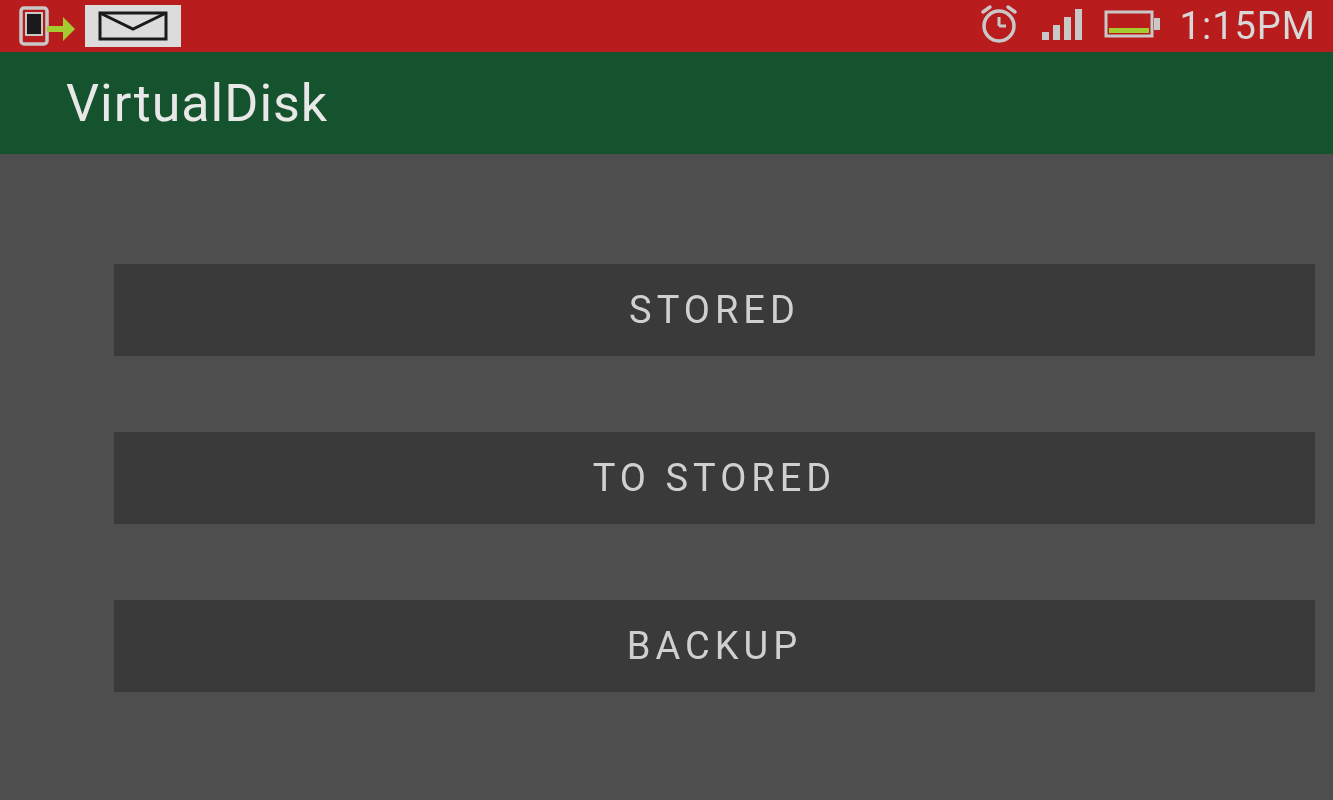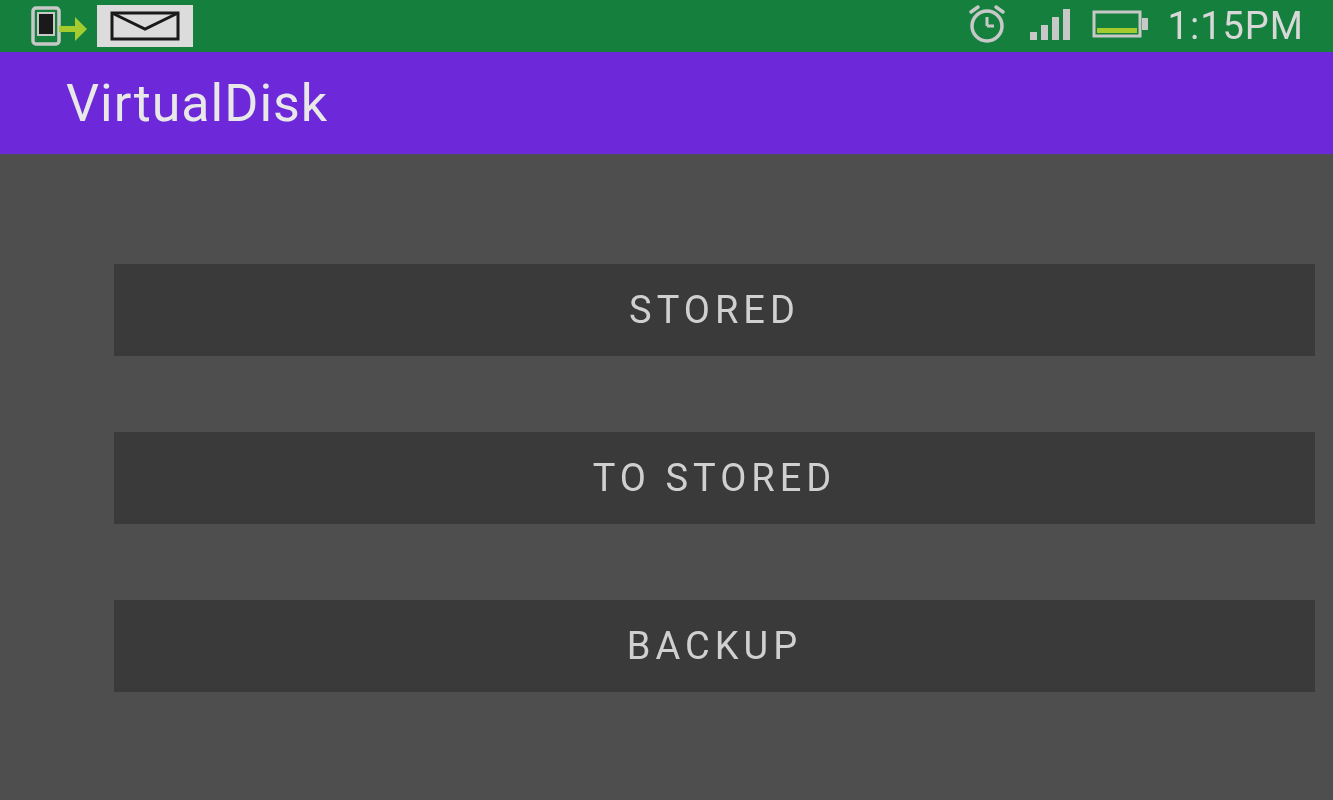--- a/index.html
+++ b/index.html
@@ -9,25 +9,25 @@
     }
     body {
       width: 1333px;
       height: 800px;
       background: #4e4e4e;
       font-family: Roboto, Arial, sans-serif;
       overflow: hidden;
     }
     .status-bar {
       height: 52px;
-      background: #15803d;
+      background: #b91c1c;
       display: flex;
       align-items: center;
       justify-content: space-between;
-      padding: 0 29px;
+      padding: 0 17px;
     }
     .status-left {
       display: flex;
       align-items: center;
       gap: 10px;
     }
     .status-right {
       display: flex;
       align-items: center;
       gap: 18px;
@@ -62,21 +62,21 @@
       height: 32px;
     }
     .clock {
       color: #d8d8d8;
       font-size: 38px;
       font-weight: 400;
       letter-spacing: 1px;
     }
     .app-bar {
       height: 102px;
-      background: #6d28d9;
+      background: #14532d;
       display: flex;
       align-items: center;
       padding-left: 66px;
     }
     .app-title {
       color: #e8e8e8;
       font-size: 52px;
       font-weight: 400;
       letter-spacing: 1px;
     }

